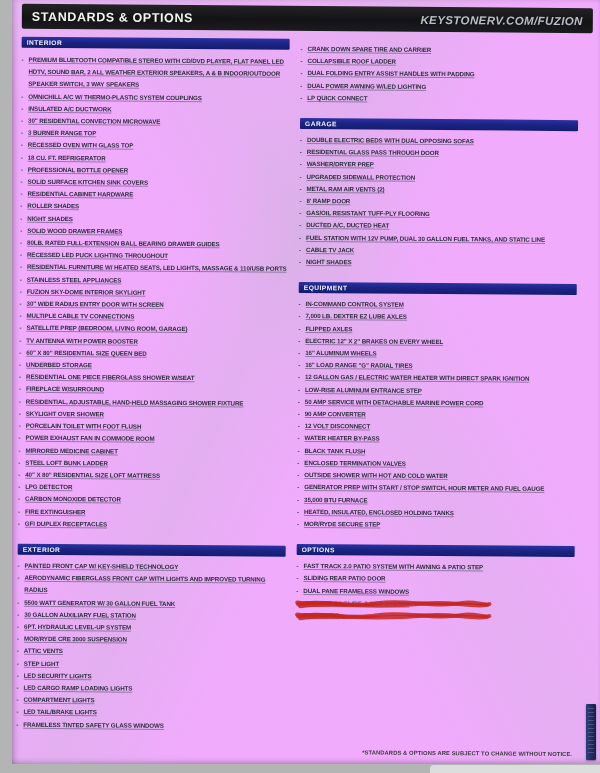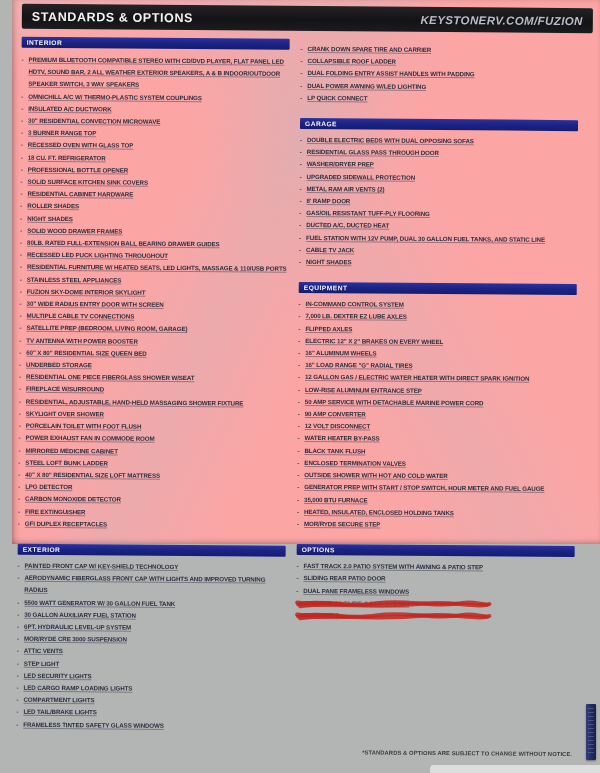--- a/index.html
+++ b/index.html
@@ -2,22 +2,22 @@
 <html><head>
 <meta charset="utf-8">
 <style>
   html,body{margin:0;padding:0;}
   body{
     width:600px;height:773px;overflow:hidden;position:relative;
     background:#b3b5b4;
     font-family:"Liberation Sans","DejaVu Sans",sans-serif;
   }
   .scan-page{
-    position:absolute;left:12px;top:0;width:588px;height:544px;
-    background:#fca5a5;
+    position:absolute;left:12px;top:0;width:588px;height:764px;
+    background:#f0abfc;
     box-shadow:inset 4px 0 7px -3px rgba(0,0,0,.35), inset 0 -4px 6px -3px rgba(0,0,0,.25);
   }
   .scan-page::before{
     content:"";position:absolute;inset:0;pointer-events:none;
     background:
       linear-gradient(115deg, transparent 30%, rgba(180,188,196,.22) 42%, transparent 55%),
       linear-gradient(62deg, transparent 45%, rgba(180,188,196,.18) 58%, transparent 70%),
       linear-gradient(170deg, rgba(210,214,218,.25) 0%, transparent 12%);
   }
   .tilt{position:absolute;inset:0;transform:rotate(.45deg);transform-origin:40px 0;}

